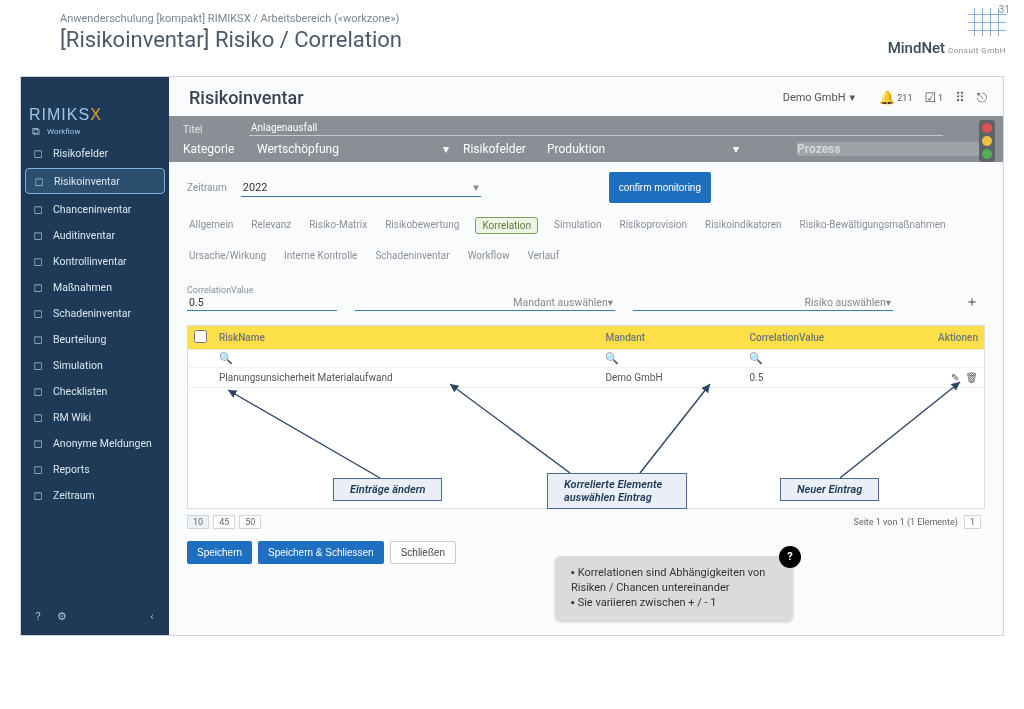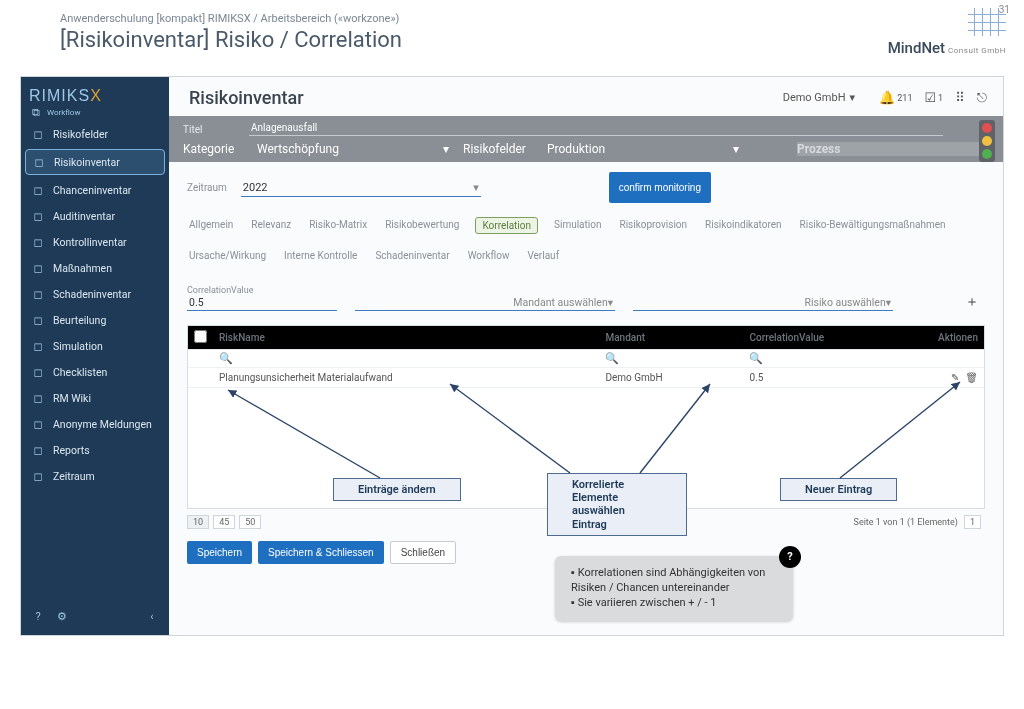--- a/index.html
+++ b/index.html
@@ -21,21 +21,21 @@
  linear-gradient(#5b8dc9 0 0) 30px 0/1px 100% no-repeat;
  opacity:.7; }
 .mindnet-text { font-size:15px; color:#3a4a5a; font-weight:500; }
 .mindnet-sub { font-size:8px; color:#888; letter-spacing:.5px; }
 
 
 .app { display:flex; width: 984px; height: 560px; margin: 18px auto 0 auto; border:1px solid #d0d6dc; }
 
 
 .sidebar { width: 148px; background:#1e3a57; color:#dbe6ef; display:flex; flex-direction:column; padding: 6px 0; font-size:10.5px; }
-.logo { padding: 4px 8px 2px 8px; }
+.logo { padding: 4px 8px 2px 8px; margin-top: 19px; }
 .logo-text { font-family: Impact, Arial Black, sans-serif; font-size:16px; letter-spacing:1px; color:#9ec6e7; }
 .logo-text .x { color:#e0a030; }
 .logo-sub { color:#9ec6e7; font-size:8px; display:flex; align-items:center; gap:4px;}
 .sb-item { display:flex; align-items:center; gap:8px; padding: 6px 10px; cursor:pointer; }
 .sb-item.active { background:#2c4f70; border:1px solid #7cb1e0; border-radius:4px; margin:2px 4px; padding:5px 6px; }
 .sb-ico { width:14px; height:14px; display:inline-flex; align-items:center; justify-content:center; color:#9fc3e0; font-size:11px;}
 .sb-spacer { flex:1; }
 .sb-footer { display:flex; gap:10px; padding:6px 10px; color:#9fc3e0;}
 
 
@@ -71,39 +71,39 @@
 .formrow { display:flex; gap:18px; padding:16px 18px 4px 18px; align-items:flex-end; }
 .fld { display:flex; flex-direction:column; font-size:9px; color:#8a9098; }
 .fld .txt { border:none; border-bottom:1px solid #3d7bc0; color:#333; font-size:10.5px; padding:1px 2px; min-width:150px; }
 .fld.wide .txt{ min-width:260px; }
 .fld.sel .txt{ min-width:260px; color:#888; display:flex; justify-content:flex-end;}
 .add-btn { margin-left:auto; font-size:14px; color:#444; cursor:pointer; padding-right:6px;}
 
 
 .tbl-wrap { margin:10px 18px 0 18px; border:1px solid #d8dde2; background:#fff; }
 .tbl { width:100%; border-collapse:collapse; font-size:10px; }
-.tbl th { background:#000000; font-weight:500; color:#6c757d; text-align:left; padding:4px 6px; border-bottom:1px solid #e3e7ea;}
+.tbl th { background:#fde047; font-weight:500; color:#6c757d; text-align:left; padding:4px 6px; border-bottom:1px solid #e3e7ea;}
 .tbl td { padding:4px 6px; border-bottom:1px solid #eef1f3; color:#555; }
 .search-row td { padding:2px 6px; }
 .search-row .q{ color:#aaa; font-size:11px;}
 .row-act { display:flex; gap:6px; color:#555; justify-content:flex-end;}
 
 
 .pager { display:flex; align-items:flex-end; padding:6px 18px; font-size:9px; color:#666;}
 .pg-btn{ border:1px solid #cfd5da; padding:1px 5px; margin-right:4px; cursor:pointer; background:#fff;}
 .pg-btn.active{ background:#eef1f4;}
 .pager .right{ margin-left:auto; display:flex; gap:6px; align-items:center;}
 
 
 .btnrow { display:flex; gap:6px; padding:6px 18px 10px 18px; }
 .btn { background:#1f6fc0; color:#fff; border:none; padding:5px 10px; font-size:10px; cursor:pointer; border-radius:2px;}
 .btn.secondary{ background:#fff; color:#444; border:1px solid #c5cbd1;}
 
 
-.callout { position:absolute; background:#e9eef7; border:1px solid #4d6a92; padding:4px 24px; font-size:11px; color:#1e3a57; font-weight:600; }
+.callout { position:absolute; background:#e9eef7; border:1px solid #4d6a92; padding:4px 16px; font-size:11px; color:#1e3a57; font-weight:600;font-style:italic; }
 .tooltip-box{ position:absolute; background:#d9dbdc; border-radius:6px; padding:10px 14px 10px 16px; font-size:11px; color:#333; width:238px; line-height:1.35; box-shadow:0 1px 3px rgba(0,0,0,.2);}
 .tooltip-box .q{ position:absolute; right:-8px; top:-10px; width:22px;height:22px;border-radius:50%; background:#000; color:#fff; display:flex; align-items:center; justify-content:center; font-weight:700;}
 
 svg.arrows{ position:absolute; left:0; top:0; pointer-events:none;}
 </style>
 </head>
 <body>
 
 <div class="doc-head">
   <div class="page-num">31</div>

